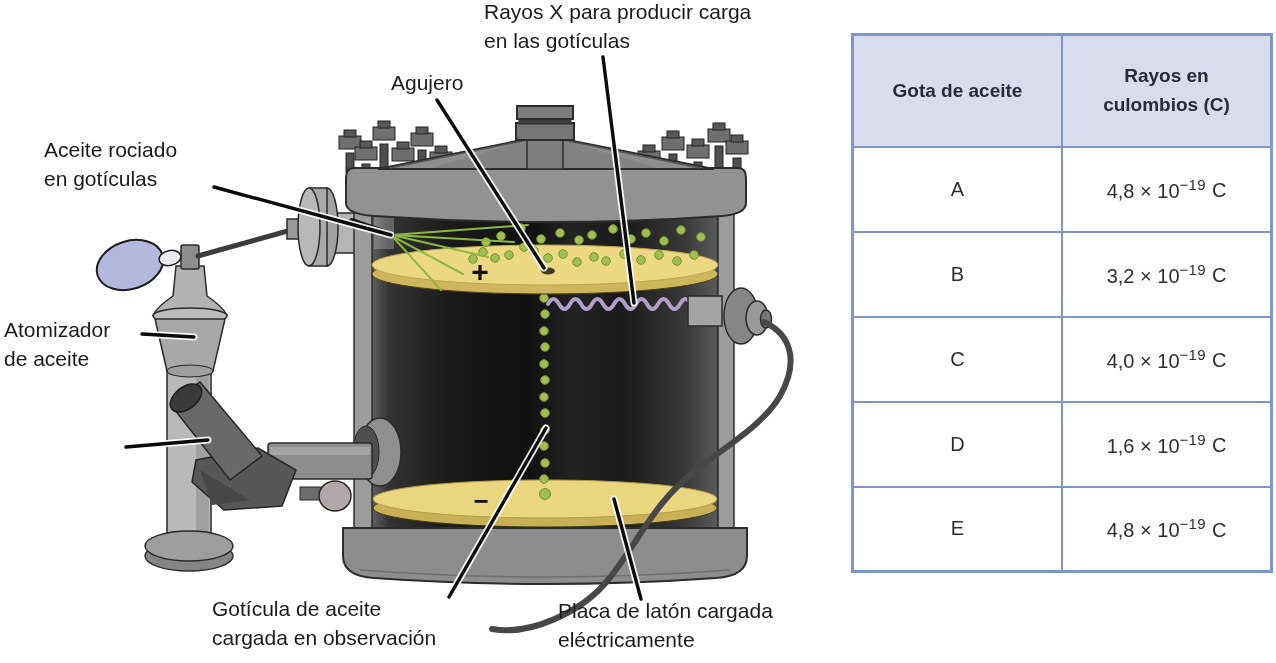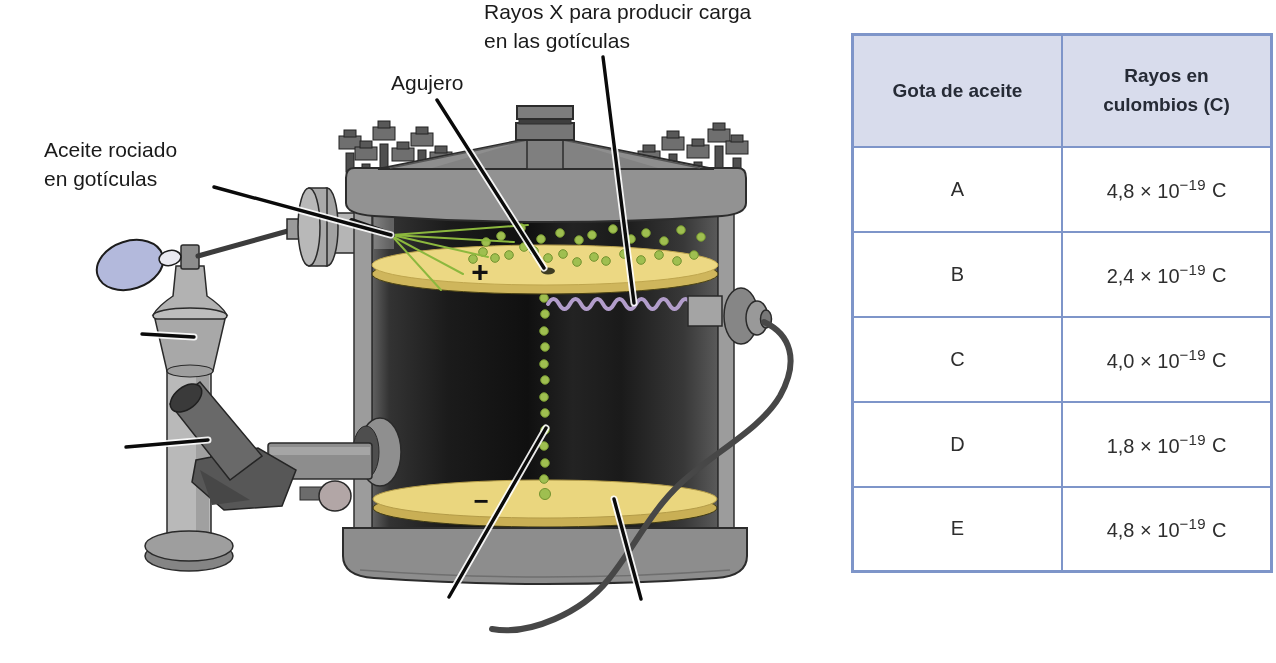--- a/index.html
+++ b/index.html
@@ -243,46 +243,52 @@
         <line x1="641" y1="599" x2="614" y2="499"></line>
       </g>
     </g>
   </svg>
 
   <div class="diagram-label" style="left:484px;top:-3px;">Rayos X para producir carga
 en las gotículas</div>
   <div class="diagram-label" style="left:391px;top:68px;">Agujero</div>
   <div class="diagram-label" style="left:44px;top:135px;">Aceite rociado
 en gotículas</div>
+  <div class="diagram-label" style="left:4px;top:315px;">Atomizador
+de aceite</div>
+  <div class="diagram-label" style="left:212px;top:594px;">Gotícula de aceite
+cargada en observación</div>
+  <div class="diagram-label" style="left:558px;top:596px;">Placa de latón cargada
+eléctricamente</div>
 
   <div class="charge-table-wrap">
     <table class="charge-table">
       <thead>
         <tr class="hdr">
           <th>Gota de aceite</th>
           <th>Rayos en
 culombios (C)</th>
         </tr>
       </thead>
       <tbody>
         <tr class="row">
           <td class="col-drop">A</td>
           <td class="col-val"><span>4,8 × 10</span><span class="val-exp">−19</span><span class="val-unit">C</span></td>
         </tr>
         <tr class="row">
           <td class="col-drop">B</td>
-          <td class="col-val"><span>2,4 × 10</span><span class="val-exp">−19</span><span class="val-unit">C</span></td>
+          <td class="col-val"><span>3,2 × 10</span><span class="val-exp">−19</span><span class="val-unit">C</span></td>
         </tr>
         <tr class="row">
           <td class="col-drop">C</td>
           <td class="col-val"><span>4,0 × 10</span><span class="val-exp">−19</span><span class="val-unit">C</span></td>
         </tr>
         <tr class="row">
           <td class="col-drop">D</td>
-          <td class="col-val"><span>1,8 × 10</span><span class="val-exp">−19</span><span class="val-unit">C</span></td>
+          <td class="col-val"><span>1,6 × 10</span><span class="val-exp">−19</span><span class="val-unit">C</span></td>
         </tr>
         <tr class="row">
           <td class="col-drop">E</td>
           <td class="col-val"><span>4,8 × 10</span><span class="val-exp">−19</span><span class="val-unit">C</span></td>
         </tr>
       </tbody>
     </table>
   </div>
 
 </div>

